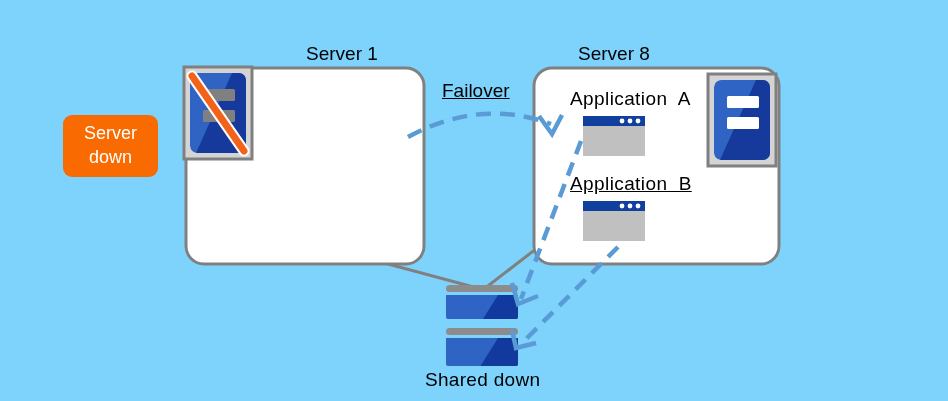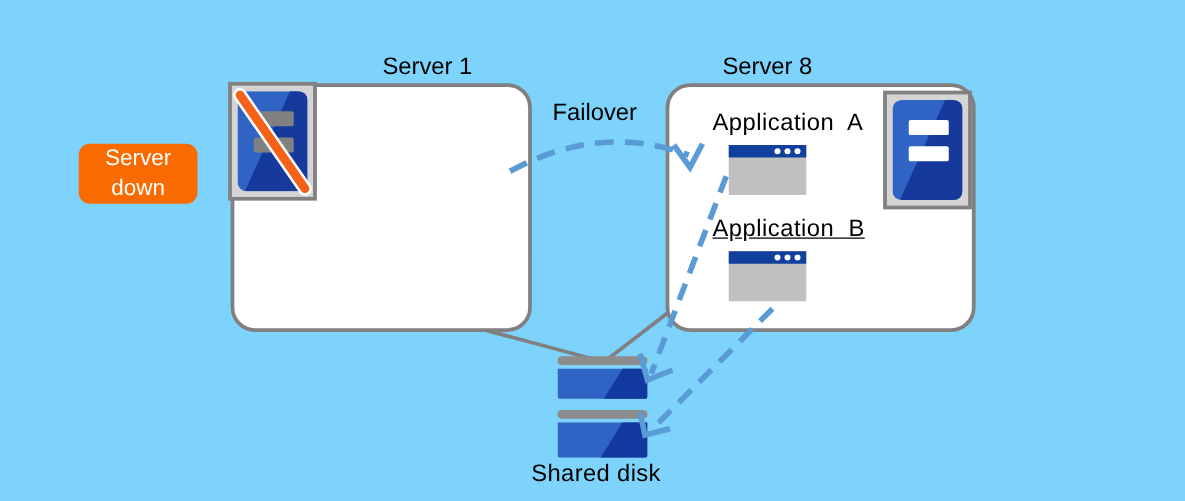--- a/index.html
+++ b/index.html
@@ -28,31 +28,31 @@
   .lbl {
     position: absolute;
     color: #000000;
     font-size: 19px;
     line-height: 1.15;
     white-space: pre;
     font-family: "Liberation Sans", sans-serif;
   }
   #server1-title { left: 306px; top: 43px; }
   #server2-title { left: 578px; top: 43px; }
-  #failover-label { left: 442px; top: 80px; }
+  #failover-label { left: 442px; top: 80px; text-decoration: underline; }
   #appA-label { left: 570px; top: 88px; letter-spacing: 0.4px; }
   #appB-label { left: 570px; top: 173px; letter-spacing: 0.4px; text-decoration: underline; }
   #shareddisk-label { left: 425px; top: 369px; letter-spacing: 0.3px; }
 
   #server-down-badge {
     position: absolute;
     left: 63px;
     top: 115px;
     width: 95px;
-    height: 48px;
+    height: 62px;
     background: #f96a00;
     border-radius: 9px;
     display: flex;
     flex-direction: column;
     align-items: center;
     justify-content: center;
     color: #ffffff;
     font-size: 18px;
     line-height: 1.32;
     font-family: "Liberation Sans", sans-serif;
@@ -159,20 +159,20 @@
   <div class="lbl" id="server1-title">Server 1</div>
 
   <div class="lbl" id="server2-title">Server 8</div>
 
   <div class="lbl" id="failover-label">Failover</div>
 
   <div class="lbl" id="appA-label">Application  A</div>
 
   <div class="lbl" id="appB-label">Application  B</div>
 
-  <div class="lbl" id="shareddisk-label">Shared disk</div>
+  <div class="lbl" id="shareddisk-label">Shared down</div>
 
   <div id="server-down-badge">
     <span>Server</span>
     <span>down</span>
   </div>
 
 </div>
 
 </body></html>

